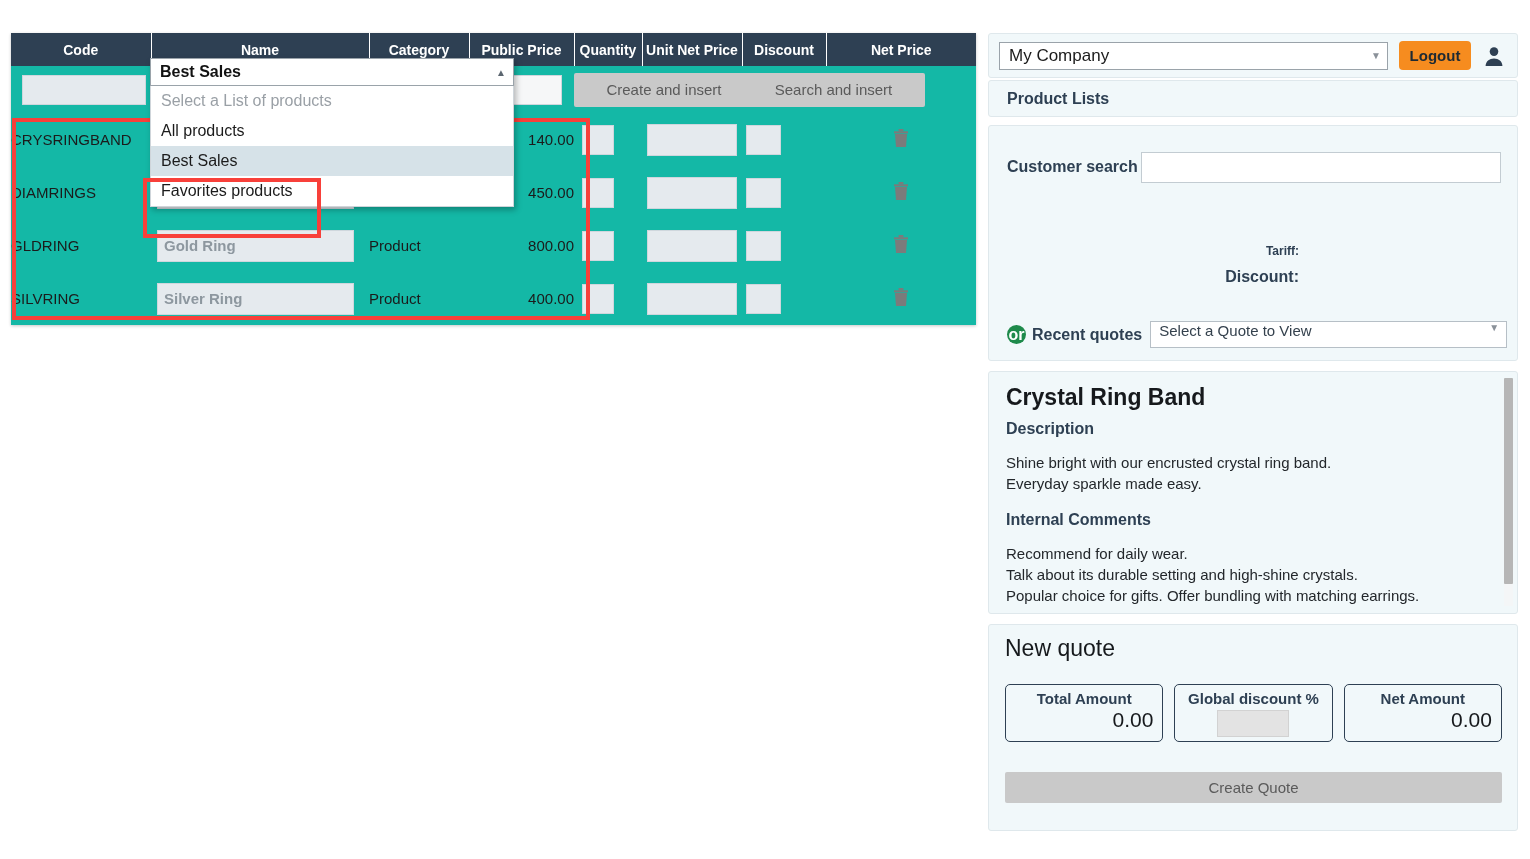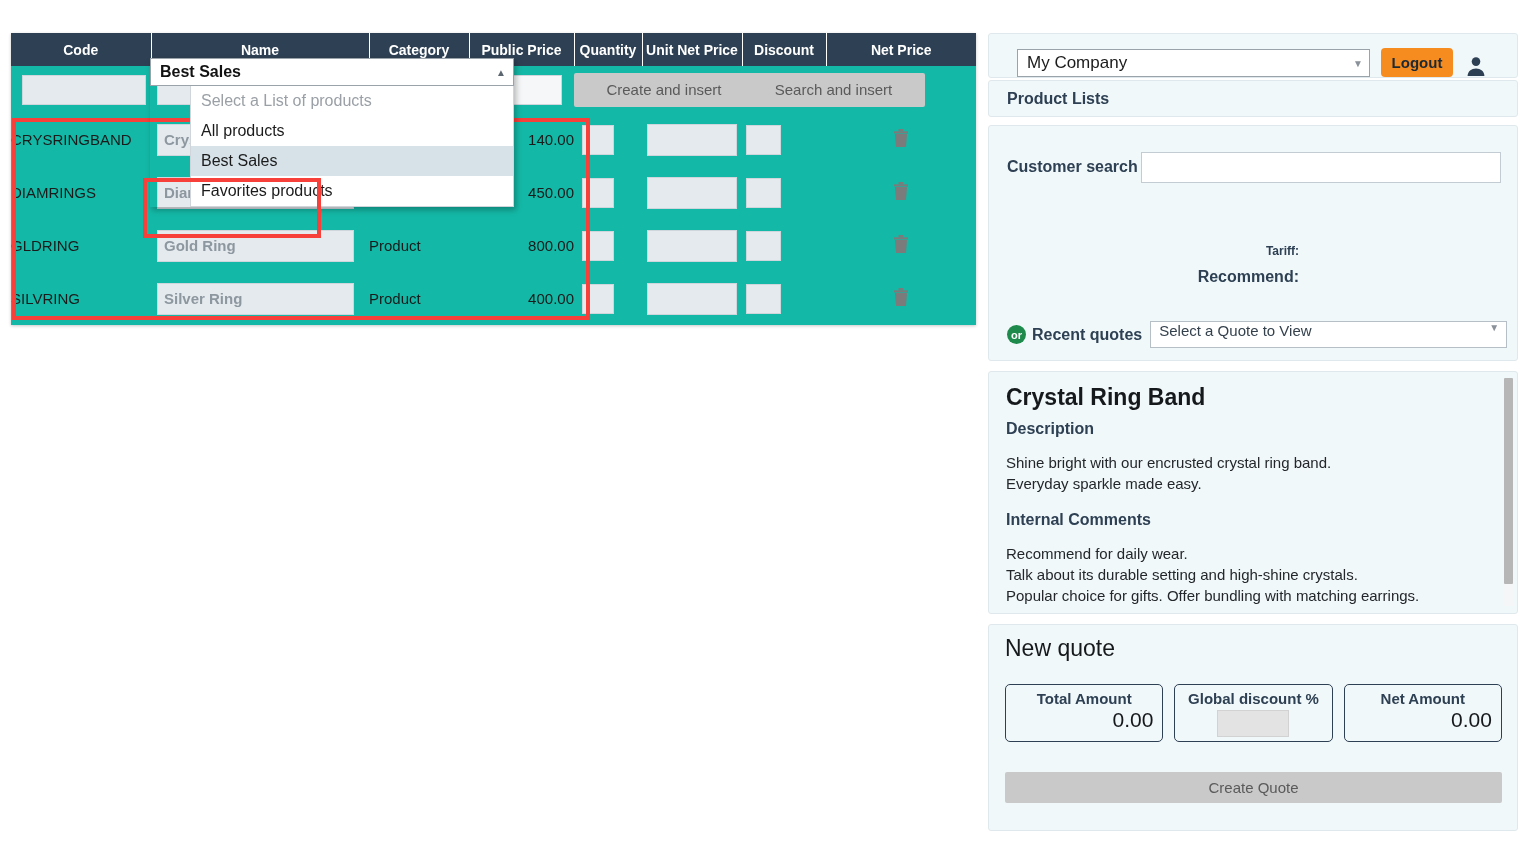--- a/index.html
+++ b/index.html
@@ -117,22 +117,22 @@
   .panel {
     background: #f1f8fa;
     border: 1px solid #dfe8ec;
     border-radius: 3px;
     box-sizing: border-box;
   }
 
   
   #company-bar {
     height: 45px;
-    display: flex; align-items: flex-end;
-    padding: 0 28px;
+    display: flex; align-items: center;
+    padding: 0 10px;
   }
   #company-select {
     flex: 1;
     height: 28px;
     background: #ffffff;
     border: 1px solid #9aa3aa;
     display: flex; align-items: center;
     padding: 0 6px 0 9px;
     font-size: 17px; color: #1b1b1b;
     box-sizing: border-box;
@@ -188,21 +188,21 @@
     text-align: right;
     font-size: 16px; font-weight: bold; color: #2e4053;
   }
   #recent-quotes-row {
     position: absolute; left: 18px; top: 195px;
     display: flex; align-items: center;
   }
   #or-badge {
     width: 19px; height: 19px; border-radius: 50%;
     background: #1e8a4b; color: #ffffff;
-    font-size: 11px; font-weight: bold;
+    font-size: 16px; font-weight: bold;
     display: flex; align-items: center; justify-content: center;
     margin-right: 6px;
   }
   #recent-quotes-label { font-size: 16px; font-weight: bold; color: #2e4053; }
   #recent-quotes-select {
     margin-left: 8px; width: 357px; height: 27px;
     background: #ffffff; border: 1px solid #b6bfc6;
     display: flex; align-items: flex-start; padding: 0 7px 0 8px;
     font-size: 15px; color: #34414d;
     box-sizing: border-box; cursor: pointer;
@@ -224,21 +224,20 @@
     display: flex; align-items: center;
     padding: 0 7px 0 9px;
     font-size: 16px; font-weight: bold; color: #121212;
     box-sizing: border-box; cursor: pointer;
   }
   #pl-selected .caret-up { margin-left: auto; color: #5c6670; font-size: 10px; }
   #pl-options {
     background: #ffffff;
     border: 1px solid #cfd5da;
     border-top: none;
-    margin-left: 40px;
   }
   .pl-option {
     height: 30px; line-height: 30px;
     padding-left: 10px;
     font-size: 16px; color: #1b1b1b;
     cursor: pointer;
   }
   .pl-option.placeholder { color: #9aa0a6; }
   .pl-option.selected { background: #d6e2e8; }
   #red-highlight-options {
@@ -485,21 +484,21 @@
   </div>
 
   <div class="panel" id="product-lists-bar">
     <span id="product-lists-label">Product Lists</span>
   </div>
 
   <div class="panel" id="customer-panel">
     <span id="customer-search-label">Customer search</span>
     <div id="customer-search-input"></div>
     <div id="tariff-label">Tariff:</div>
-    <div id="discount-label">Recommend:</div>
+    <div id="discount-label">Discount:</div>
     <div id="recent-quotes-row">
       <span id="or-badge">or</span>
       <span id="recent-quotes-label">Recent quotes</span>
       <div id="recent-quotes-select">
         <span>Select a Quote to View</span>
         <span class="caret">▼</span>
       </div>
     </div>
   </div>
 

